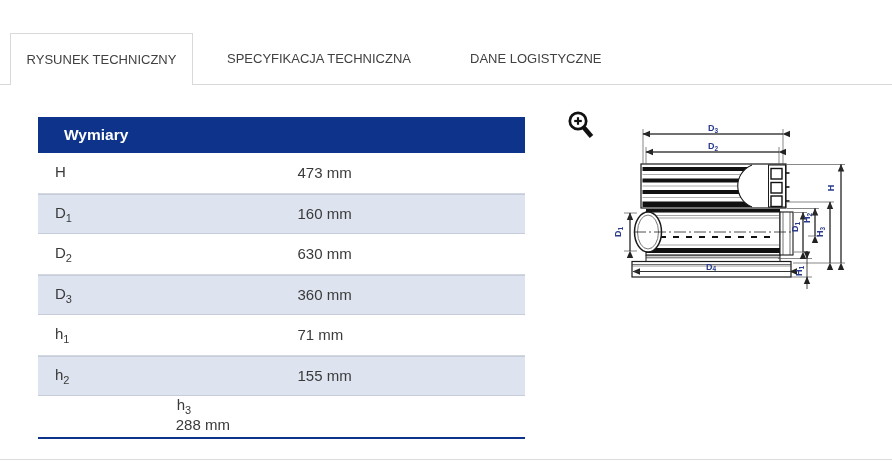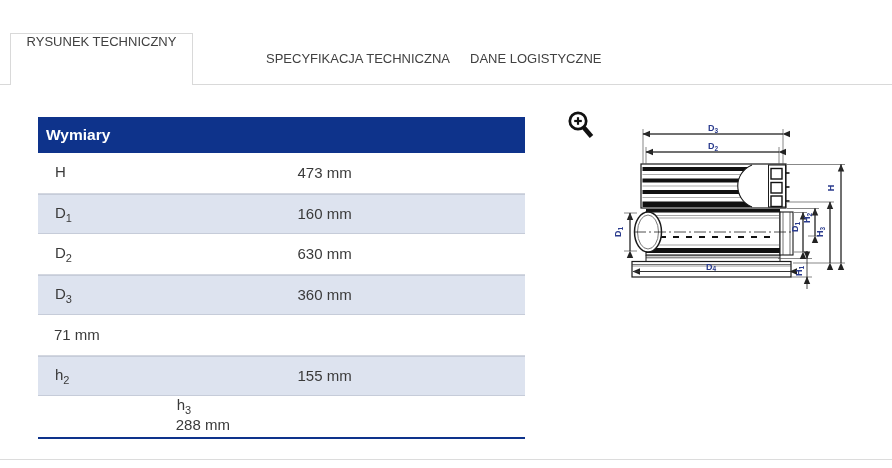--- a/index.html
+++ b/index.html
@@ -3,30 +3,30 @@
 <meta charset="utf-8">
 <style>
   html,body{margin:0;padding:0;background:#fff;}
   #screen{position:relative;width:892px;height:468px;background:#fff;overflow:hidden;
           font-family:"Liberation Sans", sans-serif;color:#3c3c3c;}
 
   
   .tabline{position:absolute;left:0;top:84px;width:892px;height:1px;background:#d9d9d9;}
   .tab-active{position:absolute;left:10px;top:33px;width:183px;height:52px;background:#fff;
               border:1px solid #d9d9d9;border-bottom:none;box-sizing:border-box;z-index:2;
-              display:flex;align-items:flex-start;justify-content:center;
+              display:flex;align-items:center;justify-content:center;
               font-size:13px;color:#414141;cursor:pointer;}
   .tab{position:absolute;top:33px;height:51px;line-height:51px;font-size:13px;color:#414141;
        cursor:pointer;white-space:nowrap;}
-  .tab.t2{left:227px;margin-left:39px;} .tab.t3{left:470px;} .tab.t4{left:633px;}
+  .tab.t2{left:227px;} .tab.t3{left:470px;} .tab.t4{left:633px;}
 
   
   .dim-table{position:absolute;left:38px;top:117px;width:487px;border-bottom:2px solid #0e338b;}
   .dim-head{height:36px;background:#0e338b;color:#fff;font-weight:bold;font-size:15.5px;
-            display:flex;align-items:center;padding-left:8px;box-sizing:border-box;}
+            display:flex;align-items:center;padding-left:26px;box-sizing:border-box;}
   .dim-row{display:flex;height:40.5px;align-items:center;font-size:15px;color:#3a3a3a;
            border-bottom:1px solid #d3d7e0;box-sizing:border-box;background:#fff;}
   .rows .dim-row:nth-child(even){background:#dde3ef;border-top:1px solid #c6ccd9;border-bottom:1px solid #c6ccd9;}
   .rows .dim-row:last-child{border-bottom:none;flex-direction:column;}
   .cell-label{width:50%;padding-left:17px;box-sizing:border-box;}
   .cell-value{width:50%;padding-left:16px;box-sizing:border-box;}
   sub{font-size:11px;}
 
   
   .zoom-btn{position:absolute;left:566px;top:108px;width:32px;height:34px;cursor:pointer;}
@@ -65,20 +65,21 @@
       </div>
       <div class="dim-row">
         <div class="cell-label"><span>D</span><sub>2</sub></div>
         <div class="cell-value">630 mm</div>
       </div>
       <div class="dim-row">
         <div class="cell-label"><span>D</span><sub>3</sub></div>
         <div class="cell-value">360 mm</div>
       </div>
       <div class="dim-row">
+        <div class="cell-label"><span>h</span><sub>1</sub></div>
         <div class="cell-value">71 mm</div>
       </div>
       <div class="dim-row">
         <div class="cell-label"><span>h</span><sub>2</sub></div>
         <div class="cell-value">155 mm</div>
       </div>
       <div class="dim-row">
         <div class="cell-label"><span>h</span><sub>3</sub></div>
         <div class="cell-value">288 mm</div>
       </div>

